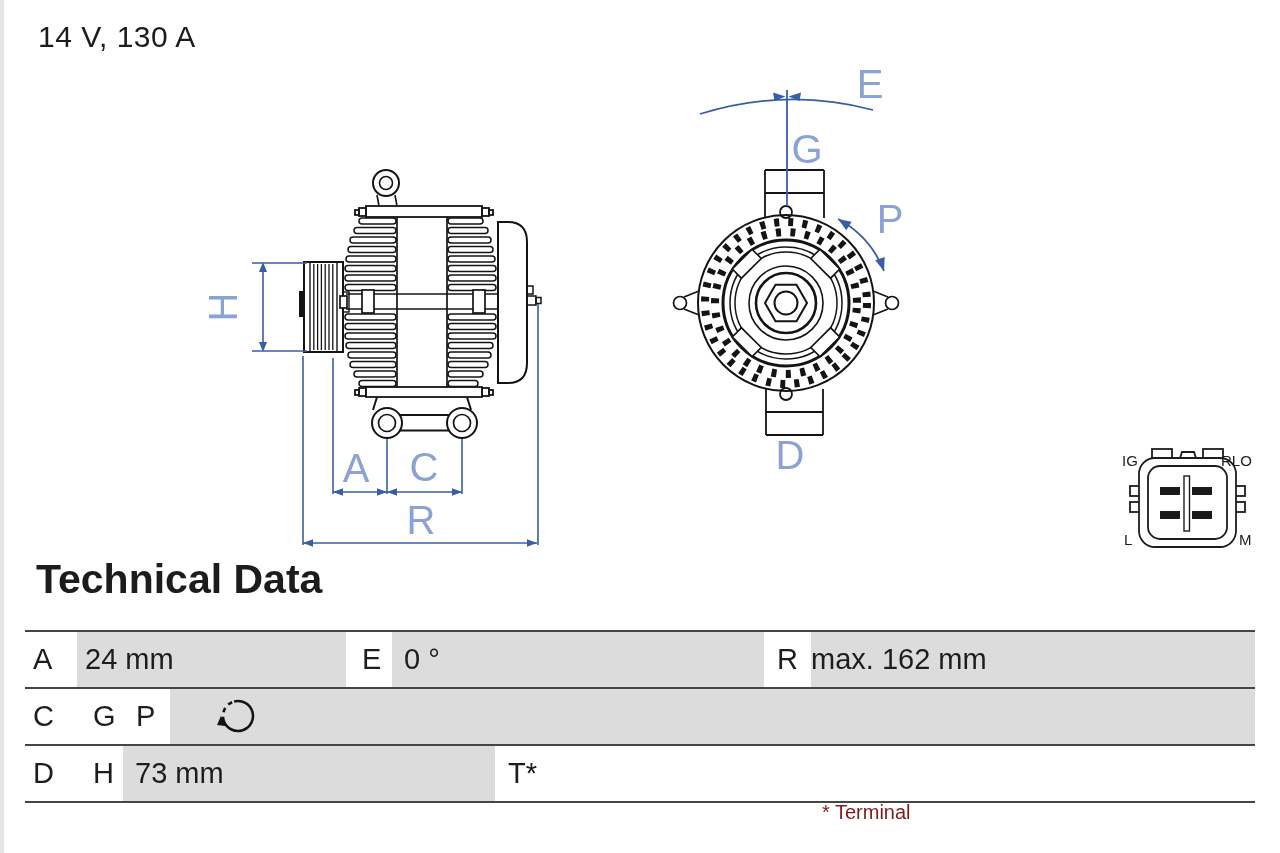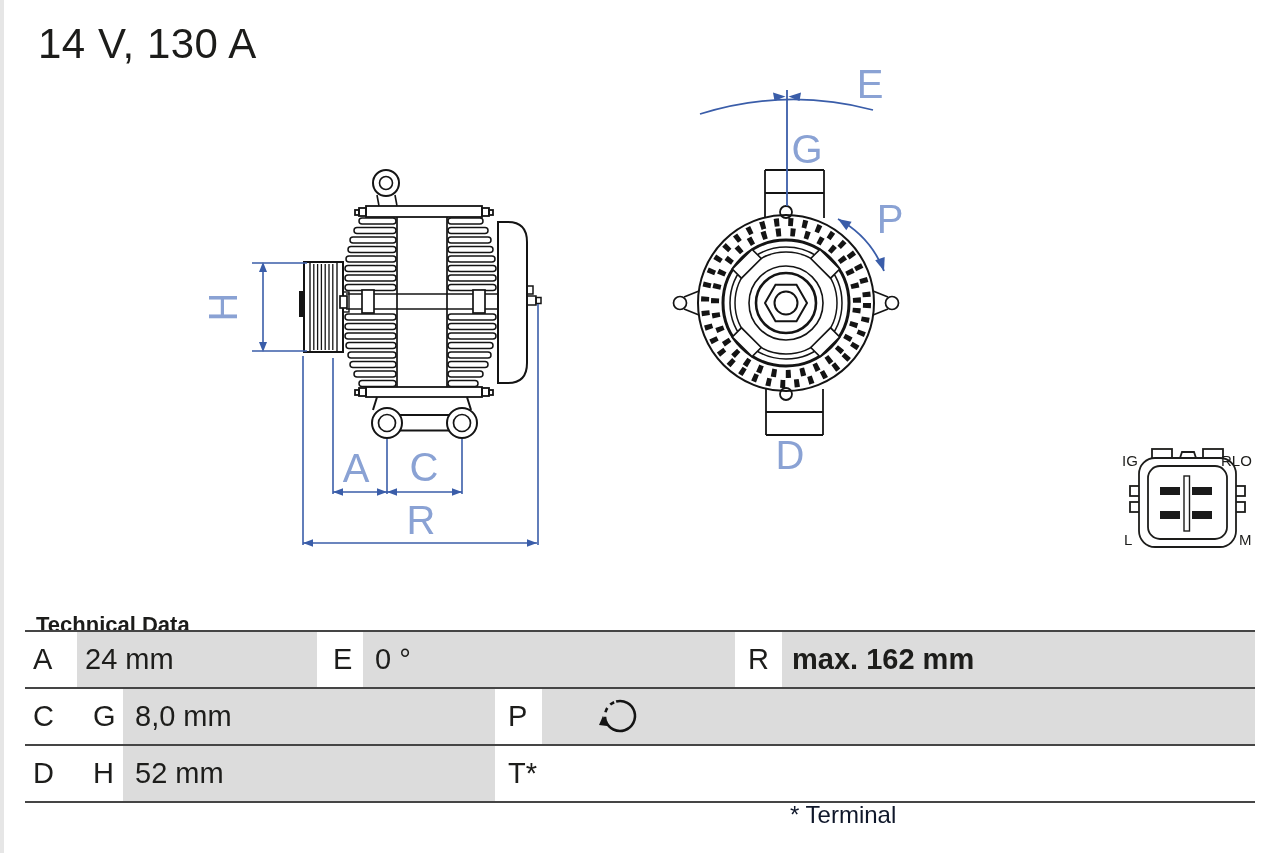--- a/index.html
+++ b/index.html
@@ -1,38 +1,38 @@
 <!DOCTYPE html>
 <html><head>
 <meta charset="utf-8">
 <style>
   html,body{margin:0;padding:0;}
   body{width:1280px;height:853px;position:relative;background:#ffffff;
        font-family:"Liberation Sans",sans-serif;color:#1d1d1b;overflow:hidden;}
   .edge-strip{position:absolute;left:0;top:0;width:4px;height:853px;background:#e6e6e6;}
-  .main-title{position:absolute;left:38px;top:20px;font-size:42px;font-weight:400;
+  .main-title{position:absolute;left:38px;top:20px;font-size:30px;font-weight:400;
               color:#1c1c1a;letter-spacing:0.5px;}
   .drawing-svg{position:absolute;left:0;top:0;}
   .dim-label{font-size:40px;fill:#8aa2d4;font-weight:400;}
   .conn-label{font-size:15px;fill:#1d1d1b;}
-  .section-title{position:absolute;left:36px;top:612px;font-size:22px;font-weight:700;color:#1c1c1a;}
+  .section-title{position:absolute;left:36px;top:556px;font-size:41px;font-weight:700;color:#1c1c1a;}
   .tech-table{position:absolute;left:25px;top:630px;width:1230px;border-top:2px solid #454545;}
   .trow{display:flex;height:55px;border-bottom:2px solid #454545;align-items:stretch;
         font-size:29px;}
   .cell{display:flex;align-items:center;box-sizing:border-box;}
   .key{background:#ffffff;}
   .val{background:#dcdcdc;}
   .k1{width:52px;padding-left:8px;}
-  .v1{width:240px;padding-left:8px;}
+  .v1{width:269px;padding-left:8px;}
   .k2{width:46px;padding-left:16px;}
   .v2{width:372px;padding-left:12px;}
   .k3{width:47px;padding-left:13px;}
-  .v3{flex:1;padding-left:10px;font-weight:bold;}
+  .v3{flex:1;}
   .rot-icon{margin-left:44px;display:block;}
-  .footnote{position:absolute;left:790px;top:801px;font-size:24px;color:#0f172a;}
+  .footnote{position:absolute;left:822px;top:801px;font-size:20px;color:#7f1d1d;}
 </style>
 </head>
 <body>
 
 <div class="edge-strip"></div>
 
 <div class="main-title">14 V, 130 A</div>
 
 <svg class="drawing-svg" width="1280" height="580" viewBox="0 0 1280 580">
 
@@ -270,31 +270,30 @@
     <div class="cell key k1">A</div>
     <div class="cell val v1">24 mm</div>
     <div class="cell key k2">E</div>
     <div class="cell val v2">0 °</div>
     <div class="cell key k3">R</div>
     <div class="cell val v3">max. 162 mm</div>
   </div>
   <div class="trow">
     <div class="cell key k1">C</div>
     <div class="cell key k2">G</div>
-    <div class="cell val v2">8,0 mm</div>
     <div class="cell key k3">P</div>
     <div class="cell val v3">
       <svg class="rot-icon" width="46" height="40" viewBox="0 0 46 40">
         <path d="M 20.1 4.5 A 15 15 0 1 1 9.9 24.1" fill="none" stroke="#141414" stroke-width="2.6"></path>
         <path d="M 9.9 24.1 A 15 15 0 0 1 20.1 4.5" fill="none" stroke="#141414" stroke-width="2.6" stroke-dasharray="4.5 4.5"></path>
         <polygon points="3,28.1 12.9,29.3 6.9,18.9" fill="#141414"></polygon>
       </svg>
     </div>
   </div>
   <div class="trow">
     <div class="cell key k1">D</div>
     <div class="cell key k2">H</div>
-    <div class="cell val v2">52 mm</div>
+    <div class="cell val v2">73 mm</div>
     <div class="cell key k3">T*</div>
   </div>
 </div>
 
 <div class="footnote">* Terminal</div>
 
 </body></html>

